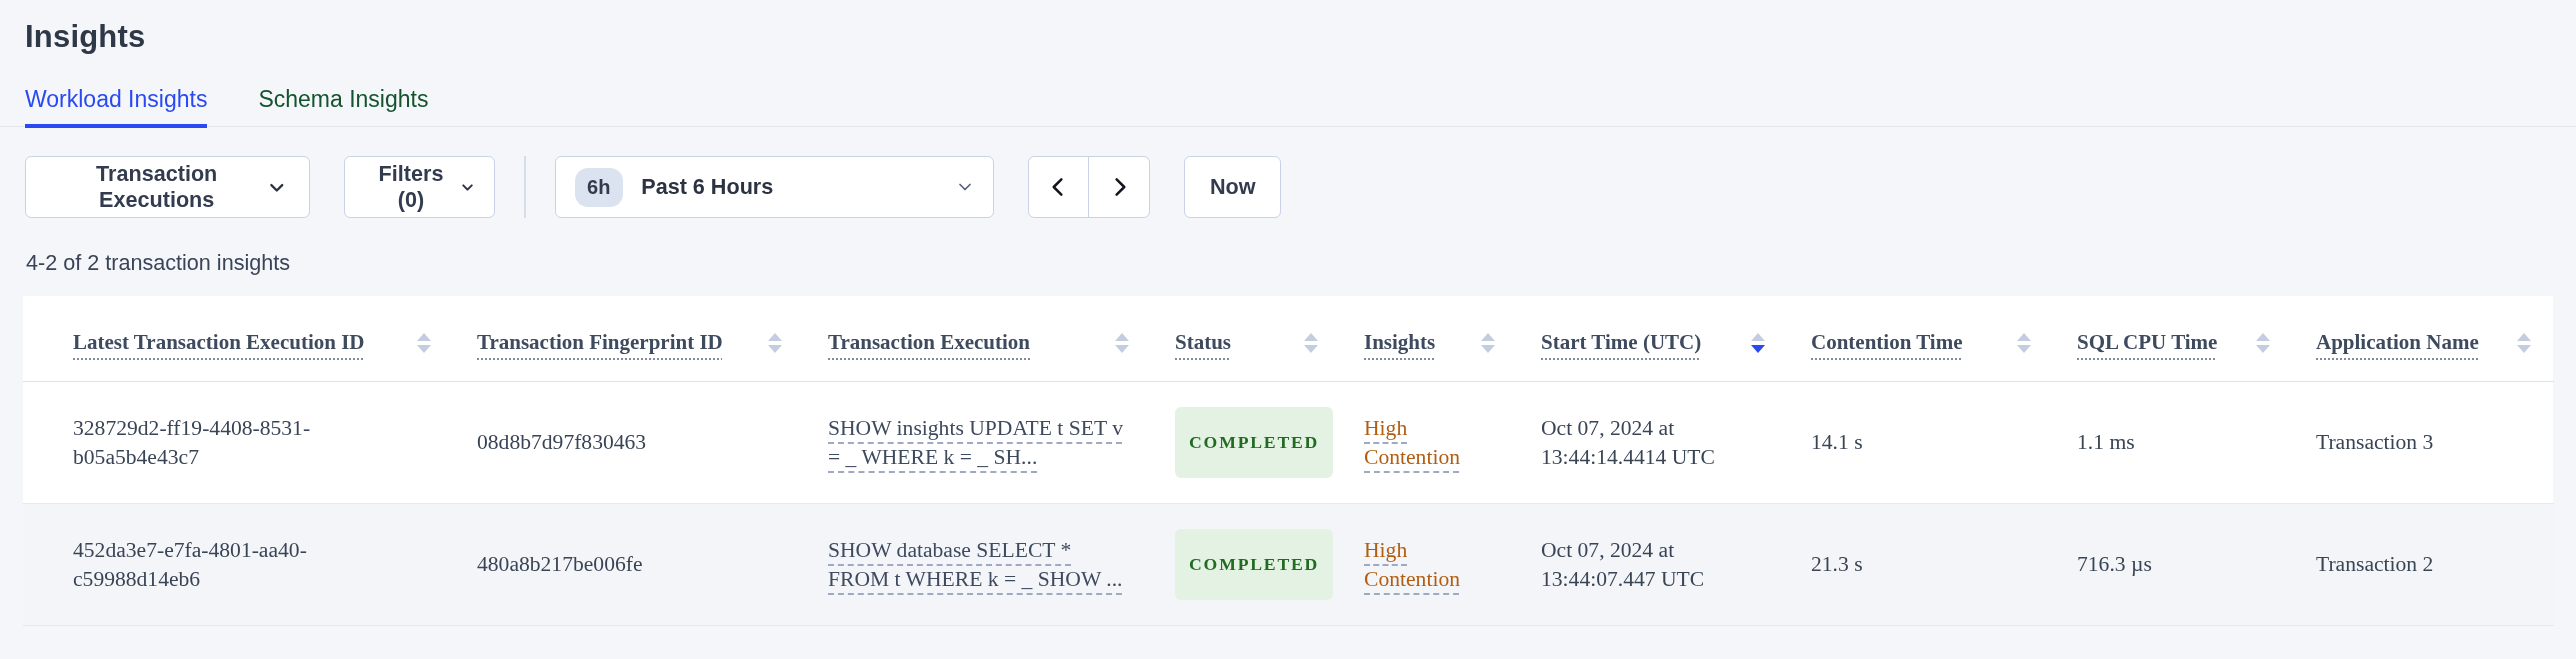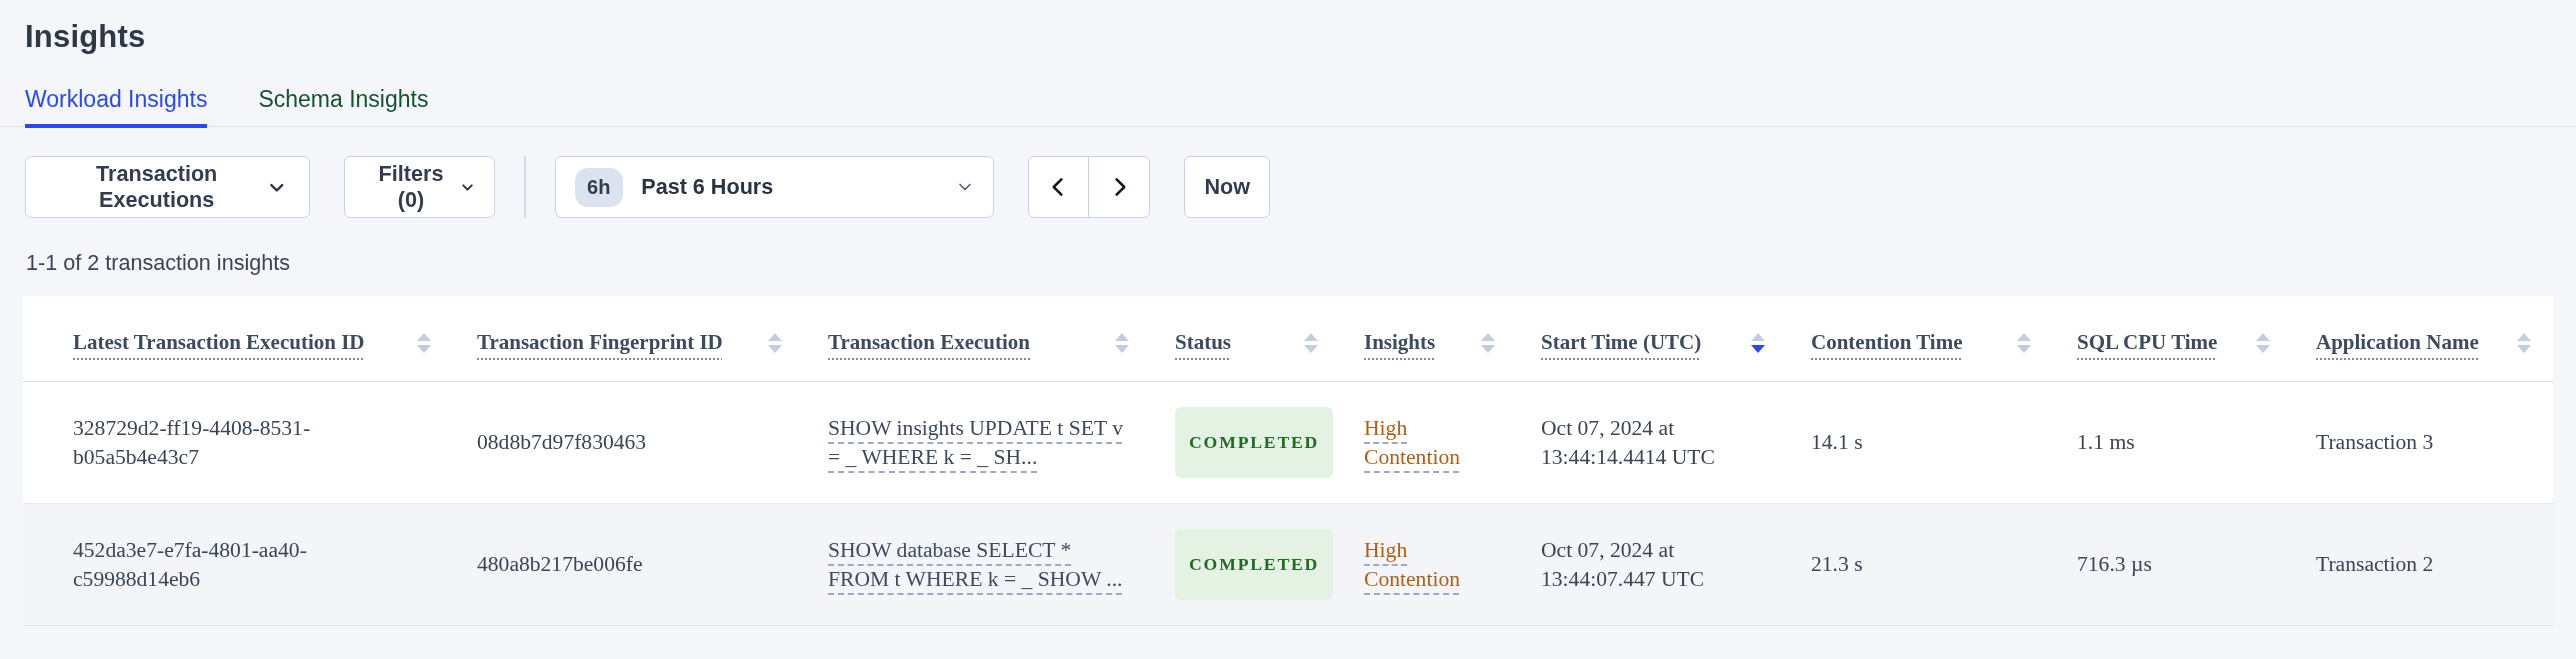--- a/index.html
+++ b/index.html
@@ -76,21 +76,21 @@
   .time-picker .chev{margin-left:auto;}
   .nav-group{
     display:flex; height:62px; border:1.5px solid var(--border);
     border-radius:6.2px; background:var(--card-bg); overflow:hidden;
   }
   .nav-group button{
     width:60px; height:100%; border:none; background:transparent;
     display:flex; align-items:center; justify-content:center; cursor:pointer;
   }
   .nav-group button:first-child{border-right:1.5px solid var(--border);}
-  .now-btn{width:86px; justify-content:center; font-weight:600;}
+  .now-btn{width:97px; justify-content:center; font-weight:600;}
 
   
   .summary{
     margin:32px 0 0 26px;
     font-size:21.6px; font-weight:500; color:#3a4458;
   }
 
   
   .card{
     margin:20px 23px 0 23px;
@@ -193,21 +193,21 @@
       <button>
         <svg width="23" height="26" viewBox="0 0 24 24" fill="none" stroke="#12151d" stroke-width="2.6" stroke-linecap="round" stroke-linejoin="round">
             <polyline points="9 4 17 12 9 20"></polyline>
           </svg>
       </button>
     </div>
 
     <button class="btn now-btn">Now</button>
   </div>
 
-  <div class="summary">1-1 of 2 transaction insights</div>
+  <div class="summary">4-2 of 2 transaction insights</div>
 
   <div class="card">
     <table>
       <colgroup>
         <col style="width:431px">
           <col style="width:351px">
           <col style="width:347px">
         <col style="width:189px">
           <col style="width:177px">
           <col style="width:270px">

